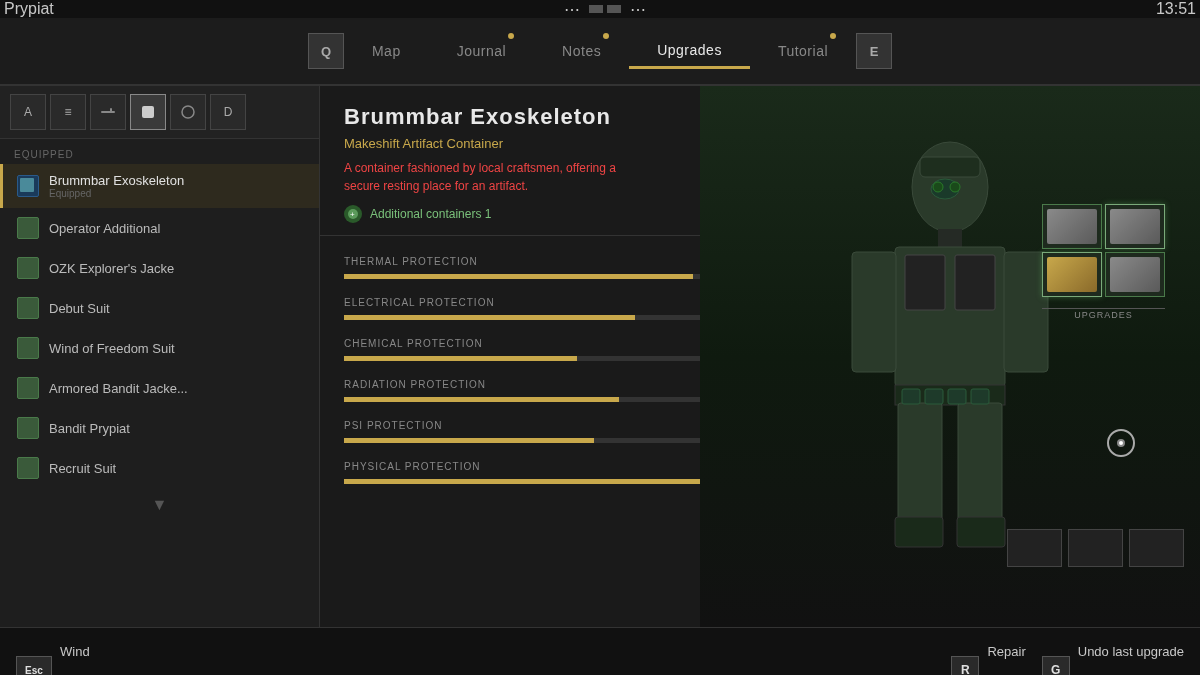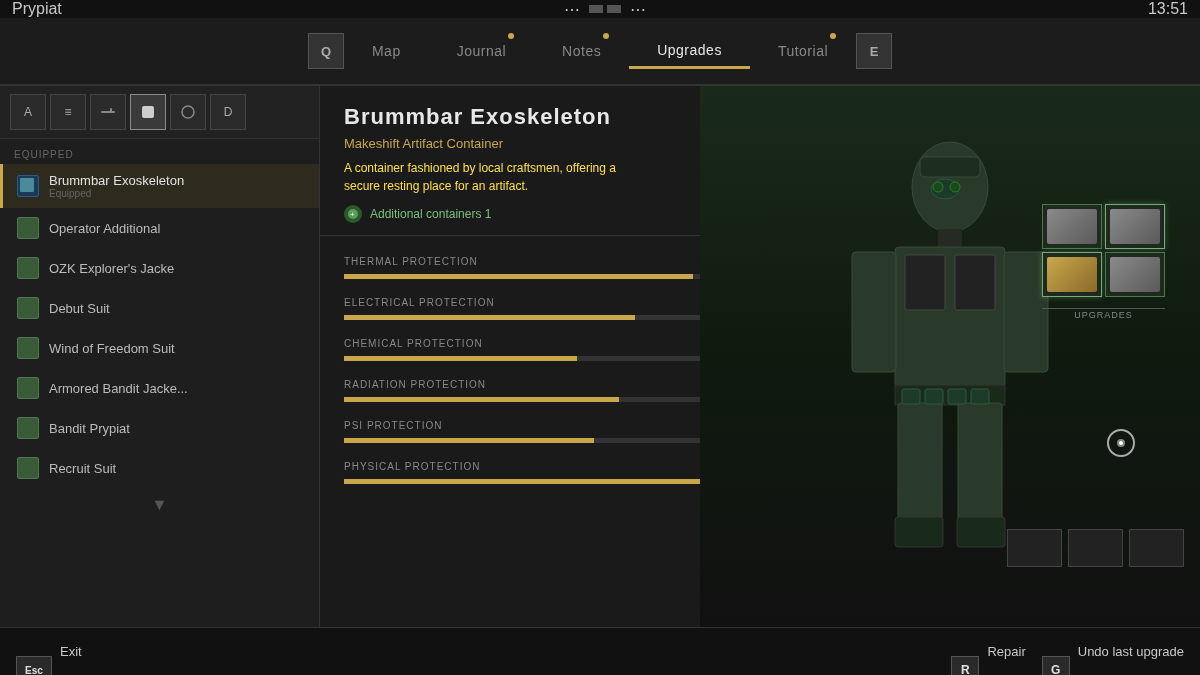--- a/index.html
+++ b/index.html
@@ -18,21 +18,21 @@
     .top-bar {
       position: absolute;
       top: 0;
       left: 0;
       right: 0;
       height: 18px;
       background: #111;
       display: flex;
       align-items: center;
       justify-content: space-between;
-      padding: 0 12px;
+      padding: 0 4px;
       z-index: 100;
     }
 
     
     .nav-tabs {
       position: absolute;
       top: 18px;
       left: 0;
       right: 0;
       height: 68px;
@@ -225,21 +225,21 @@
     }
 
     .item-subtitle {
       font-size: 13px;
       color: #c8a84b;
       margin-bottom: 8px;
     }
 
     .item-description {
       font-size: 12px;
-      color: #fde047;
+      color: #ef4444;
       line-height: 1.5;
       max-width: 280px;
     }
 
     .container-bonus {
       display: flex;
       align-items: center;
       gap: 8px;
       margin-top: 10px;
       font-size: 12px;
@@ -732,21 +732,21 @@
       <div class="bottom-slot"></div>
       <div class="bottom-slot"></div>
     </div>
 
   </div>
 </div>
 
 <div class="action-bar">
   <div class="action-btn">
     <div class="action-key esc">Esc</div>
-    <span>Exit</span>
+    <span>Wind</span>
   </div>
 
   <div style="display:flex;gap:16px;align-items:center;">
     <div class="action-btn">
       <div class="action-key">R</div>
       <span>Repair</span>
     </div>
     <div class="action-btn">
       <div class="action-key">G</div>
       <span>Undo last upgrade</span>

